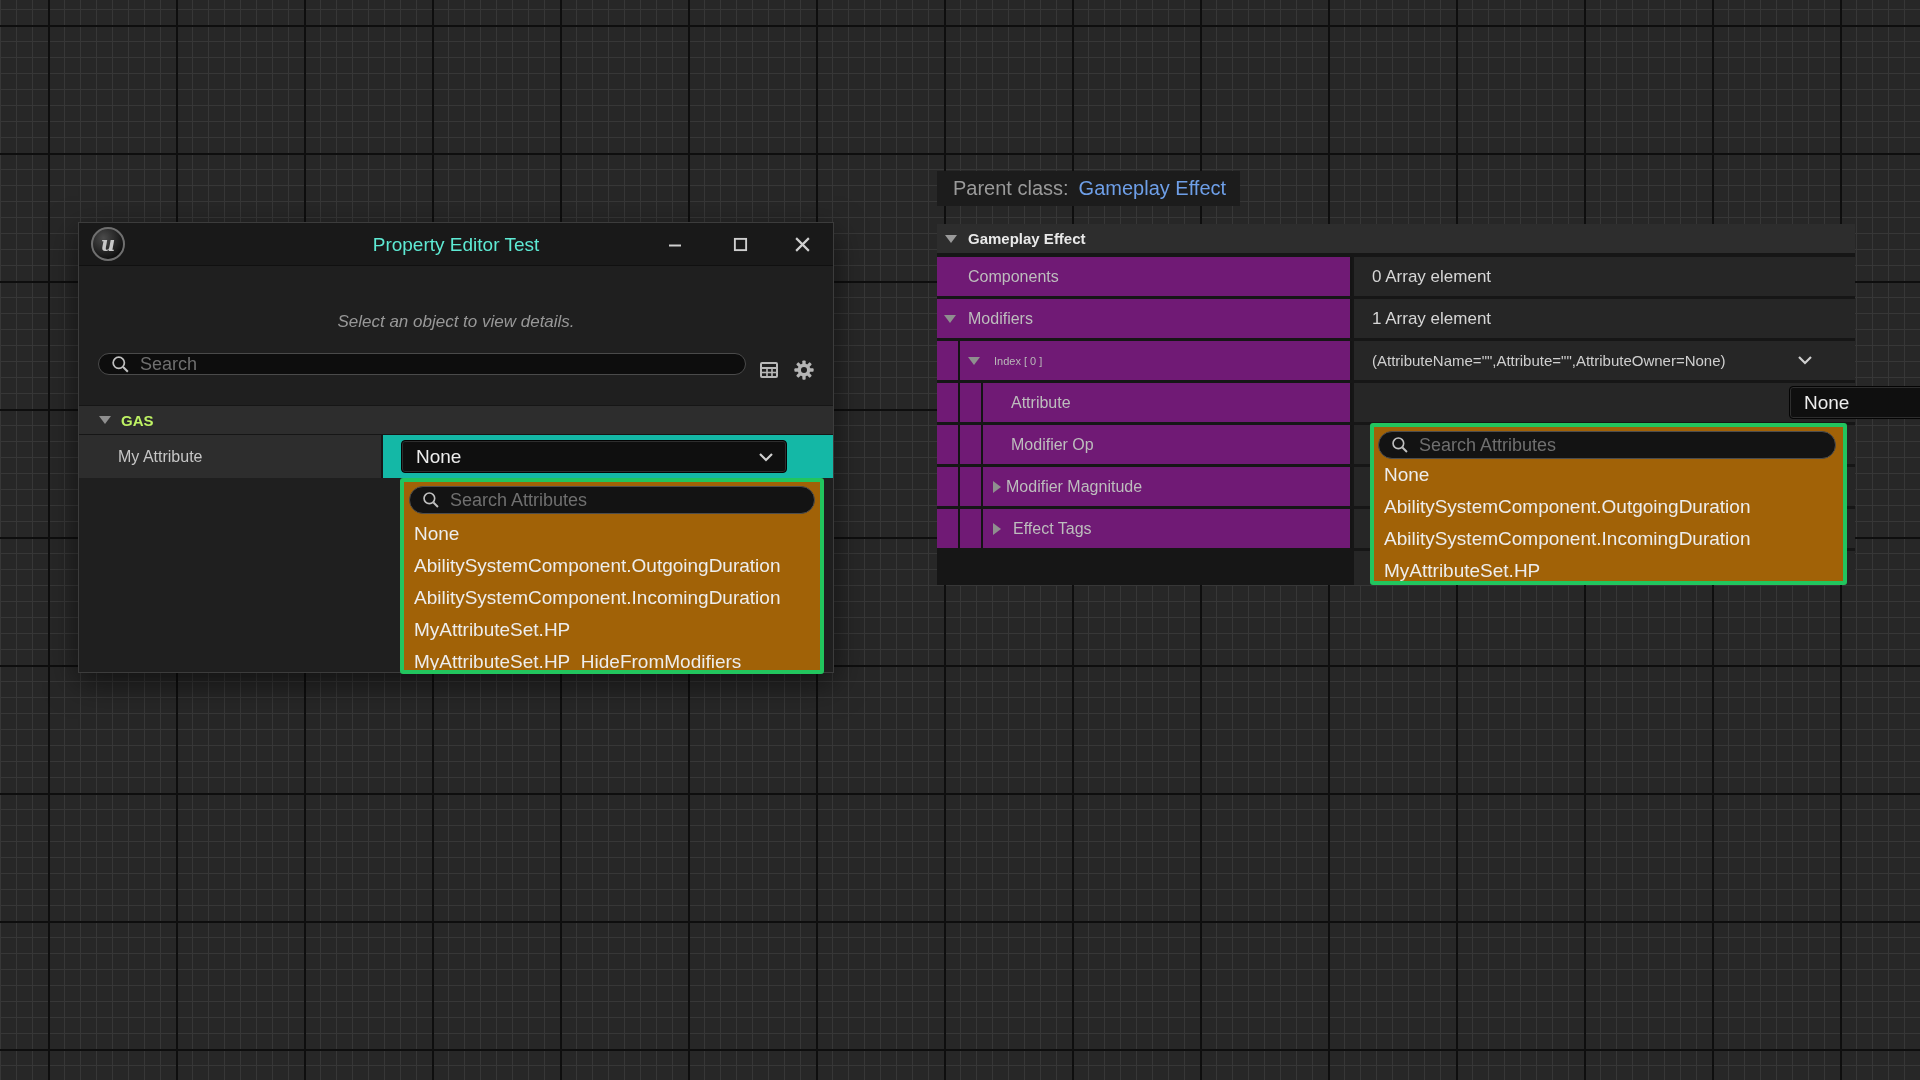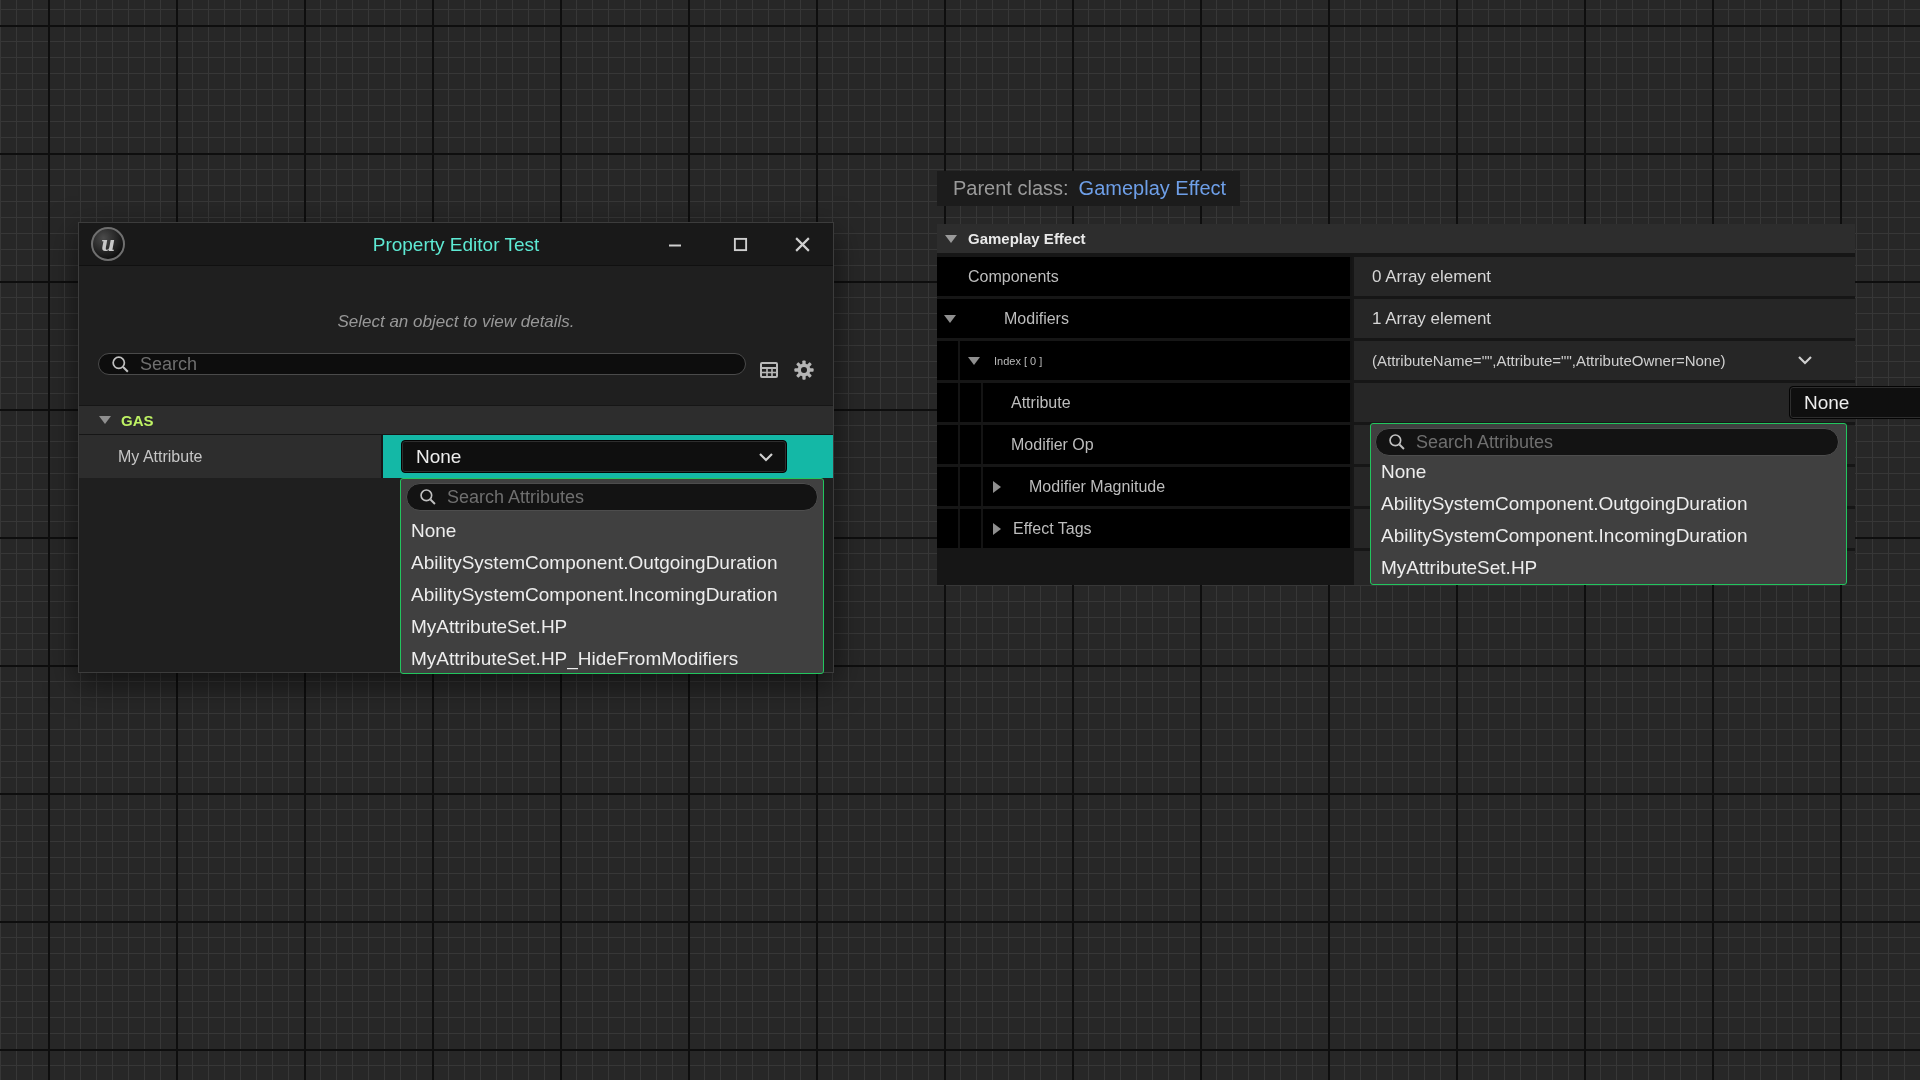--- a/index.html
+++ b/index.html
@@ -49,37 +49,37 @@
   .w-gas .tri-down{margin-left:20px;margin-right:10px;}
   .prop-row{position:absolute;left:0;right:0;top:212px;height:43px;background:#14b8a6;}
   .prop-row .name{position:absolute;left:0;top:0;bottom:0;width:304px;background:#2d2d2d;border-right:2px solid #161616;line-height:43px;padding-left:39px;color:#c6c6c6;font-size:16px;}
   .combo{
     position:absolute;background:#0f0f0f;border:1px solid #040404;border-radius:4px;
     color:#ededed;font-size:19px;display:flex;align-items:center;padding:0 14px;
     box-shadow:inset 0 0 0 1px #2e2e2e;
   }
   .combo .chev{position:absolute;right:12px;top:50%;transform:translateY(-50%);}
   .w-combo{left:322px;top:5px;width:386px;height:33px;}
-  .popup{position:absolute;background:#404040;border:1px solid #22c55e;border-radius:3px;z-index:20;overflow:hidden;}
+  .popup{position:absolute;background:#a16207;border:4px solid #22c55e;border-radius:3px;z-index:20;overflow:hidden;}
   .w-popup{left:321px;top:255px;width:424px;height:196px;}
   .popup .search-pill{left:5px;right:5px;top:4px;height:28px;background:#131313;border-color:#4d4d4d;border-radius:14px;}
   .popup .items{position:absolute;left:0;right:0;}
   .w-popup .items{top:36px;}
   .popup .item{height:32px;line-height:32px;padding-left:10px;color:#ededed;font-size:19px;white-space:nowrap;}
   
   .badge{position:absolute;left:937px;top:171px;width:303px;height:35px;background:#1c1c1c;display:flex;align-items:center;padding-left:16px;}
   .badge .lbl{color:#9a9a9a;font-size:20px;}
   .badge .val{font-size:20px;margin-left:10px;}
   
   .panel{position:absolute;left:937px;top:224px;width:918px;height:361px;background:#161616;}
   .p-header{position:absolute;left:0;right:0;top:0;height:29px;background:#2d2d2d;display:flex;align-items:center;}
   .p-header .tri-down{margin-left:8px;margin-right:11px;border-top-color:#9a9a9a;}
   .p-header .label{font-weight:bold;font-size:15px;color:#e9e9e9;}
   .prow{position:absolute;left:0;right:0;height:39px;}
-  .pname{position:absolute;left:0;top:0;bottom:0;width:415px;background:#000000;border-right:2px solid #141414;}
+  .pname{position:absolute;left:0;top:0;bottom:0;width:415px;background:#701a75;border-right:2px solid #141414;}
   .pval{position:absolute;left:417px;top:0;bottom:0;right:0;background:#262626;text-align:right;}
   .pname .rlabel{position:absolute;top:0;bottom:0;display:flex;align-items:center;color:#bdbdbd;font-size:16px;white-space:nowrap;}
   .pname .exp{position:absolute;top:50%;transform:translateY(-50%);}
   .rail{position:absolute;top:0;bottom:0;width:2px;background:#141414;}
   .vtext{position:absolute;left:18px;top:0;bottom:0;display:flex;align-items:center;color:#d6d6d6;font-size:17px;white-space:nowrap;}
   .p-combo{left:435px;top:3px;width:468px;height:33px;}
   .p-popup{left:433px;top:199px;width:477px;height:162px;}
   .p-popup .search-pill{left:4px;right:7px;top:4px;height:28px;background:#131313;border-color:#4d4d4d;border-radius:14px;}
   .p-popup .items{top:32px;}
   .structval{font-size:15px !important;color:#cfcfcf !important;}
@@ -192,21 +192,21 @@
         </div>
       <div class="pval">
         <span class="vtext">0 Array element</span>
 
       </div>
     </div>
 
     <div class="prow" style="top:75px;">
       <div class="pname">
         <span class="exp tri-down" style="left:7px;"></span>
-        <span class="rlabel" style="left:31px;margin-left:36px;">Modifiers</span>
+        <span class="rlabel" style="left:31px;">Modifiers</span>
       </div>
       <div class="pval">
         <span class="vtext">1 Array element</span>
 
       </div>
     </div>
 
     <div class="prow" style="top:117px;">
       <div class="pname">
         <span class="rail" style="left:21px;"></span>
@@ -242,21 +242,21 @@
         <span class="rlabel" style="left:74px;">Modifier Op</span>
       </div>
       <div class="pval"></div>
     </div>
 
     <div class="prow" style="top:243px;">
       <div class="pname">
         <span class="rail" style="left:21px;"></span>
           <span class="rail" style="left:44px;"></span>
         <span class="exp tri-right" style="left:56px;"></span>
-        <span class="rlabel" style="left:92px;">Modifier Magnitude</span>
+        <span class="rlabel" style="left:69px;">Modifier Magnitude</span>
       </div>
       <div class="pval"></div>
     </div>
 
     <div class="prow" style="top:285px;">
       <div class="pname">
         <span class="rail" style="left:21px;"></span>
           <span class="rail" style="left:44px;"></span>
         <span class="exp tri-right" style="left:56px;"></span>
         <span class="rlabel" style="left:76px;">Effect Tags</span>

